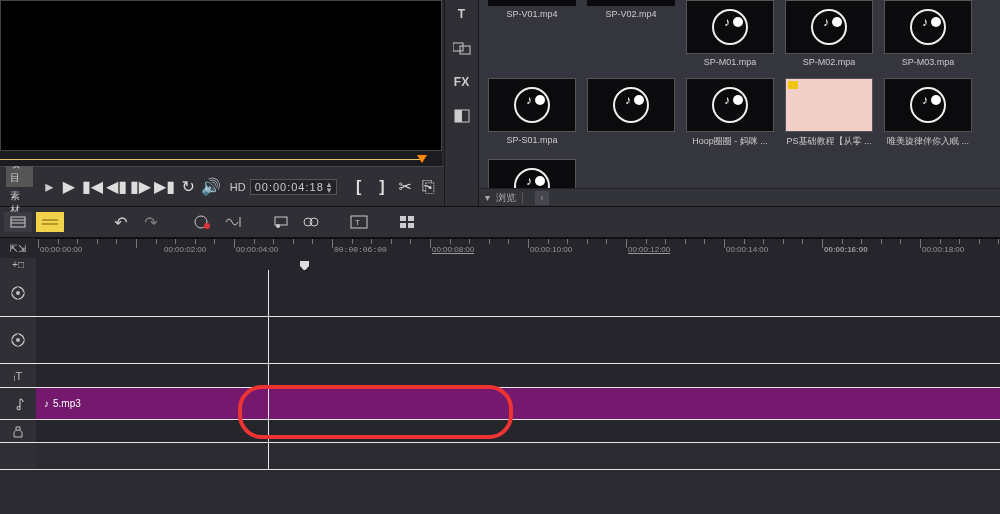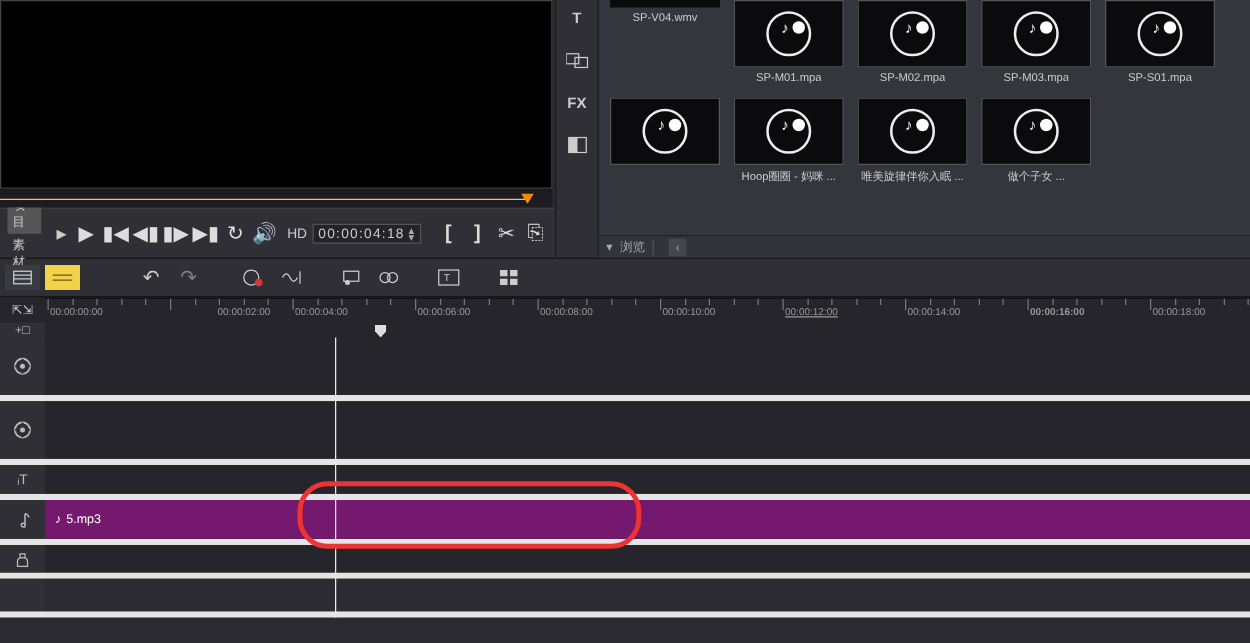--- a/index.html
+++ b/index.html
@@ -89,21 +89,21 @@
   .ruler-gutter { width:36px; display:flex; align-items:center; justify-content:center;}
   .ruler {
     flex:1; position:relative; font-size:8px; color:#999; overflow:hidden;
     border-top:1px solid #111;
   }
   .ruler .tick { position:absolute; top:0; width:1px; height:5px; background:#777;}
   .ruler .tick.major{ height:9px;}
   .ruler .ticklabel { position:absolute; top:6px; }
 
   .tracks-area { position:relative; }
-  .track-row { display:flex; border-bottom:5px solid #e5e5e5; }
+  .track-row { display:flex; border-bottom:1px solid #e5e5e5; }
   .track-head {
     width:36px; background:#2f2f35; display:flex; align-items:center; justify-content:center;
     color:#bbb;
   }
   .track-body { flex:1; background:#25252b; position:relative;}
   .track-row.video .track-body, .track-row.video2 .track-body { height:46px;}
   .track-row.title .track-body { height:23px;}
   .track-row.audio .track-body { height:31px;}
   .track-row.audio2 .track-body { height:22px;}
   .track-row.extra .track-body { height:26px; background:#2b2b31;}
@@ -178,21 +178,25 @@
           <rect x="1" y="1" width="7" height="12" fill="#ccc"></rect>
         </svg>
     </div>
   </div>
 
   <div class="asset-panel">
     <div class="asset-grid">
 
       <div class="asset-item">
           <div class="thumb cut"></div>
-          <div class="cap">SP-V04.wmv</div>
+          <div class="cap">SP-V01.mp4</div>
+        </div>
+      <div class="asset-item">
+          <div class="thumb cut"></div>
+          <div class="cap">SP-V02.mp4</div>
         </div>
 
       <div class="asset-item">
           <div class="thumb">
             <div class="disc"></div>
             <span class="note">♪</span>
           </div>
           <div class="cap">SP-M01.mpa</div>
         </div>
       <div class="asset-item">
@@ -223,20 +227,26 @@
           </div>
           <div class="cap"></div>
         </div>
 
       <div class="asset-item">
           <div class="thumb">
             <div class="disc"></div>
             <span class="note">♪</span>
           </div>
           <div class="cap">Hoop圈圈 - 妈咪 ...</div>
+        </div>
+      <div class="asset-item">
+          <div class="thumb colorthumb">
+            <div class="corner"></div>
+          </div>
+          <div class="cap">PS基础教程【从零 ...</div>
         </div>
       <div class="asset-item">
           <div class="thumb">
             <div class="disc"></div>
             <span class="note">♪</span>
           </div>
           <div class="cap">唯美旋律伴你入眠 ...</div>
         </div>
       <div class="asset-item">
           <div class="thumb">
@@ -323,39 +333,39 @@
     <div class="tool-btn" style="font-size:10px">⇱⇲</div>
   </div>
   <div class="ruler" id="ruler">
       <div class="tick major" style="left: 2px;"></div>
       <div class="ticklabel" style="left: 4px;">00:00:00:00</div>
       <div class="tick" style="left: 21.6px;"></div>
       <div class="tick" style="left: 41.2px;"></div>
       <div class="tick" style="left: 60.8px;"></div>
       <div class="tick" style="left: 80.4px;"></div>
       <div class="tick major" style="left: 100px;"></div>
-      <div class="ticklabel" style="left: 110px; padding-left: 28px;">00:00:02:00</div>
+      <div class="ticklabel" style="left: 100px; padding-left: 28px;">00:00:02:00</div>
       <div class="tick" style="left: 119.6px;"></div>
       <div class="tick" style="left: 139.2px;"></div>
       <div class="tick" style="left: 158.8px;"></div>
       <div class="tick" style="left: 178.4px;"></div>
       <div class="tick major" style="left: 198px;"></div>
       <div class="ticklabel" style="left: 200px;">00:00:04:00</div>
       <div class="tick" style="left: 217.6px;"></div>
       <div class="tick" style="left: 237.2px;"></div>
       <div class="tick" style="left: 256.8px;"></div>
       <div class="tick" style="left: 276.4px;"></div>
       <div class="tick major" style="left: 296px;"></div>
-      <div class="ticklabel" style="left: 298px;">00:00:06:00</div>
+      <div class="ticklabel" style="left: 298px; font-family: Liberation Mono, monospace;">00:00:06:00</div>
       <div class="tick" style="left: 315.6px;"></div>
       <div class="tick" style="left: 335.2px;"></div>
       <div class="tick" style="left: 354.8px;"></div>
       <div class="tick" style="left: 374.4px;"></div>
       <div class="tick major" style="left: 394px;"></div>
-      <div class="ticklabel" style="left: 396px;">00:00:08:00</div>
+      <div class="ticklabel" style="left: 396px; text-decoration: underline;">00:00:08:00</div>
       <div class="tick" style="left: 413.6px;"></div>
       <div class="tick" style="left: 433.2px;"></div>
       <div class="tick" style="left: 452.8px;"></div>
       <div class="tick" style="left: 472.4px;"></div>
       <div class="tick major" style="left: 492px;"></div>
       <div class="ticklabel" style="left: 494px;">00:00:10:00</div>
       <div class="tick" style="left: 511.6px;"></div>
       <div class="tick" style="left: 531.2px;"></div>
       <div class="tick" style="left: 550.8px;"></div>
       <div class="tick" style="left: 570.4px;"></div>

